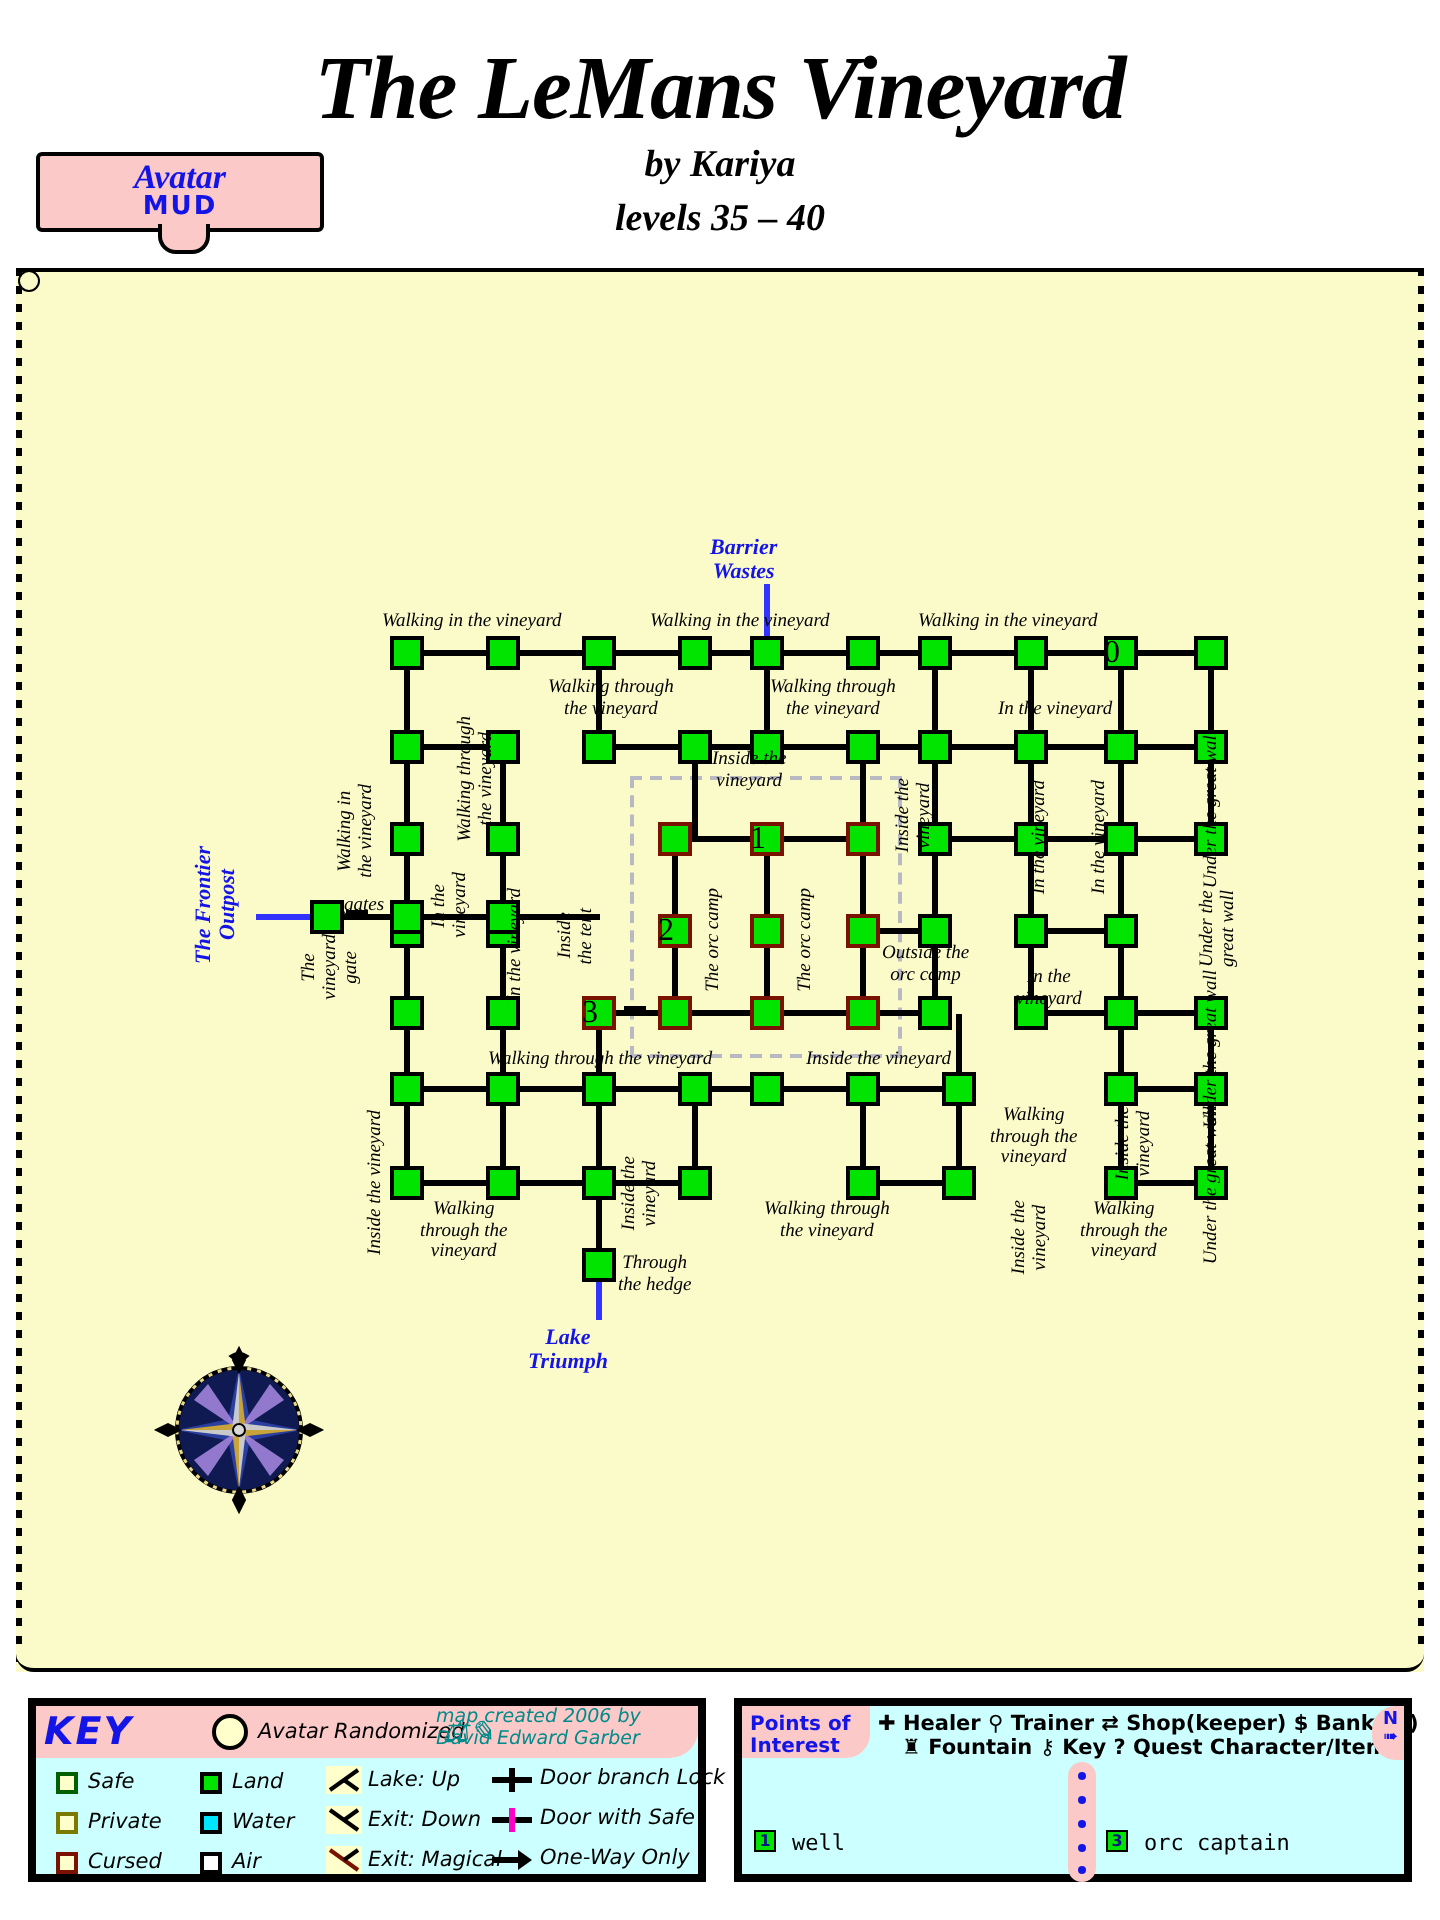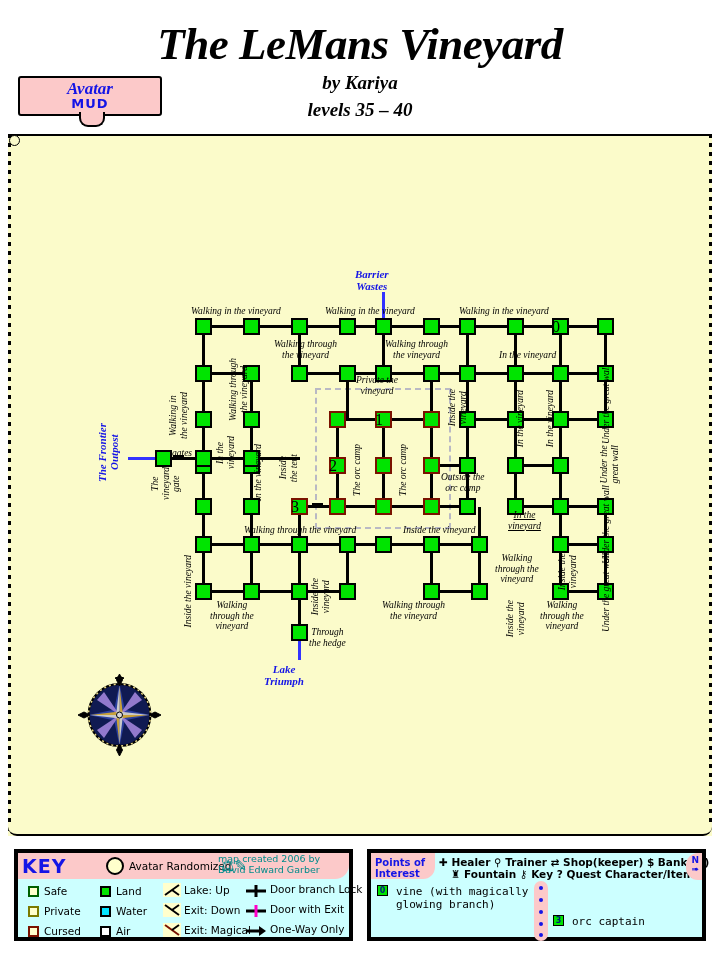--- a/index.html
+++ b/index.html
@@ -74,21 +74,21 @@
         text-align:center;white-space:pre;z-index:8;}
   .area.vert{writing-mode:vertical-rl;transform:rotate(180deg);}
   #dashbox{position:absolute;z-index:3;border:2px dashed #b9b9c4;}
 
   
   #compass{position:absolute;left:77px;top:672px;width:85px;height:85px;z-index:9;}
 
   
   .legendbox{position:absolute;background:#ccffff;border:4px solid #000;
      box-sizing:border-box;}
-  #key-box{left:14px;top:849px;width:339px;height:92px;}
+  #key-box{left:14px;top:849px;width:339px;height:92px;font-style:italic;}
   #poi-box{left:367px;top:849px;width:339px;height:92px;}
   .pinkpill{position:absolute;background:#fcc9c9;border-radius:0 12px 12px 0;}
   #key-title{position:absolute;left:4px;top:2px;font-family:"DejaVu Sans",sans-serif;
      font-weight:bold;font-size:19px;color:#1414e6;letter-spacing:1px;}
   .keyrow{position:absolute;display:flex;align-items:center;}
   .sq{width:11px;height:11px;border:2px solid #000;box-sizing:border-box;margin-right:5px;}
   .sq.safe{background:#ffffcc;border-color:#006000;}
   .sq.priv{background:#ffffcc;border-color:#7a7a00;}
   .sq.curs{background:#ffffcc;border-color:#7a1200;}
   .sq.land{background:#00e400;border-color:#000;}
@@ -318,21 +318,21 @@
 
 <div id="label-layer">
     <div class="lbl c" style="left: 191px; top: 306px;">Walking in the vineyard</div>
     <div class="lbl c" style="left: 325px; top: 306px;">Walking in the vineyard</div>
     <div class="lbl c" style="left: 459px; top: 306px;">Walking in the vineyard</div>
     <div class="lbl c" style="left: 274px; top: 339px;">Walking through
 the vineyard</div>
     <div class="lbl c" style="left: 385px; top: 339px;">Walking through
 the vineyard</div>
     <div class="lbl c" style="left: 499px; top: 350px;">In the vineyard</div>
-    <div class="lbl c" style="left: 356px; top: 375px;">Private the
+    <div class="lbl c" style="left: 356px; top: 375px;">Inside the
 vineyard</div>
     <div class="lbl c vert" style="left: 168px; top: 392px;">Walking in
 the vineyard</div>
     <div class="lbl c vert" style="left: 228px; top: 358px;">Walking through
 the vineyard</div>
     <div class="lbl c vert" style="left: 215px; top: 436px;">In the
 vineyard</div>
     <div class="lbl c vert" style="left: 253px; top: 444px;">In the vineyard</div>
     <div class="lbl c vert" style="left: 447px; top: 389px;">Inside the
 vineyard</div>
@@ -348,21 +348,21 @@
     <div class="lbl c" style="left: 172px; top: 448px;">gates</div>
     <div class="lbl c vert" style="left: 278px; top: 454px;">Inside
 the tent</div>
     <div class="lbl c vert" style="left: 352px; top: 444px;">The orc camp</div>
     <div class="lbl c vert" style="left: 398px; top: 444px;">The orc camp</div>
     <div class="lbl c" style="left: 441px; top: 472px;">Outside the
 orc camp</div>
     <div class="lbl c vert" style="left: 183px; top: 555px;">Inside the vineyard</div>
     <div class="lbl c" style="left: 244px; top: 525px;">Walking through the vineyard</div>
     <div class="lbl c" style="left: 403px; top: 525px;">Inside the vineyard</div>
-    <div class="lbl c" style="left: 508px; top: 510px; text-decoration: underline;">In the
+    <div class="lbl c" style="left: 508px; top: 484px;">In the
 vineyard</div>
     <div class="lbl c" style="left: 495px; top: 553px;">Walking
 through the
 vineyard</div>
     <div class="lbl c vert" style="left: 557px; top: 553px;">Inside the
 vineyard</div>
     <div class="lbl c vert" style="left: 601px; top: 553px;">Under the great wall</div>
     <div class="lbl c" style="left: 210px; top: 600px;">Walking
 through the
 vineyard</div>
@@ -492,21 +492,21 @@
     </span>
     <span class="ktxt">Door branch Lock</span>
   </div>
   <div class="keyrow" style="left:228px;top:50px;">
     <span class="doorico">
       <svg width="20" height="12">
           <line x1="0" y1="6" x2="20" y2="6" stroke="#000" stroke-width="3"></line>
           <line x1="10" y1="0" x2="10" y2="12" stroke="#ff00c8" stroke-width="3"></line>
         </svg>
     </span>
-    <span class="ktxt">Door with Exit</span>
+    <span class="ktxt">Door with Safe</span>
   </div>
   <div class="keyrow" style="left:228px;top:70px;">
     <span class="doorico">
       <svg width="20" height="12">
           <line x1="0" y1="6" x2="14" y2="6" stroke="#000" stroke-width="3"></line>
           <path d="M13 1 L20 6 L13 11 Z" fill="#000"></path>
         </svg>
     </span>
     <span class="ktxt">One-Way Only</span>
   </div>
@@ -526,22 +526,21 @@
   </div>
 
   <div id="poi-divider">
     <span class="dot" style="top:5px;"></span>
       <span class="dot" style="top:17px;"></span>
     <span class="dot" style="top:29px;"></span>
       <span class="dot" style="top:41px;"></span>
     <span class="dot" style="top:52px;"></span>
   </div>
 
-  <div style="position:absolute;left:6px;top:32px;width:155px;">
-    <span class="poinum">0</span>
-    <span class="poitxt" style="white-space:pre;">vine (with magically
-glowing branch)</span>
+  <div style="position:absolute;left:6px;top:62px;width:155px;">
+    <span class="poinum">1</span>
+    <span class="poitxt" style="white-space:pre;">well</span>
   </div>
   <div style="position:absolute;left:182px;top:62px;width:150px;">
     <span class="poinum">3</span>
     <span class="poitxt" style="white-space:pre;">orc captain</span>
   </div>
 </div>
 
 </body></html>

